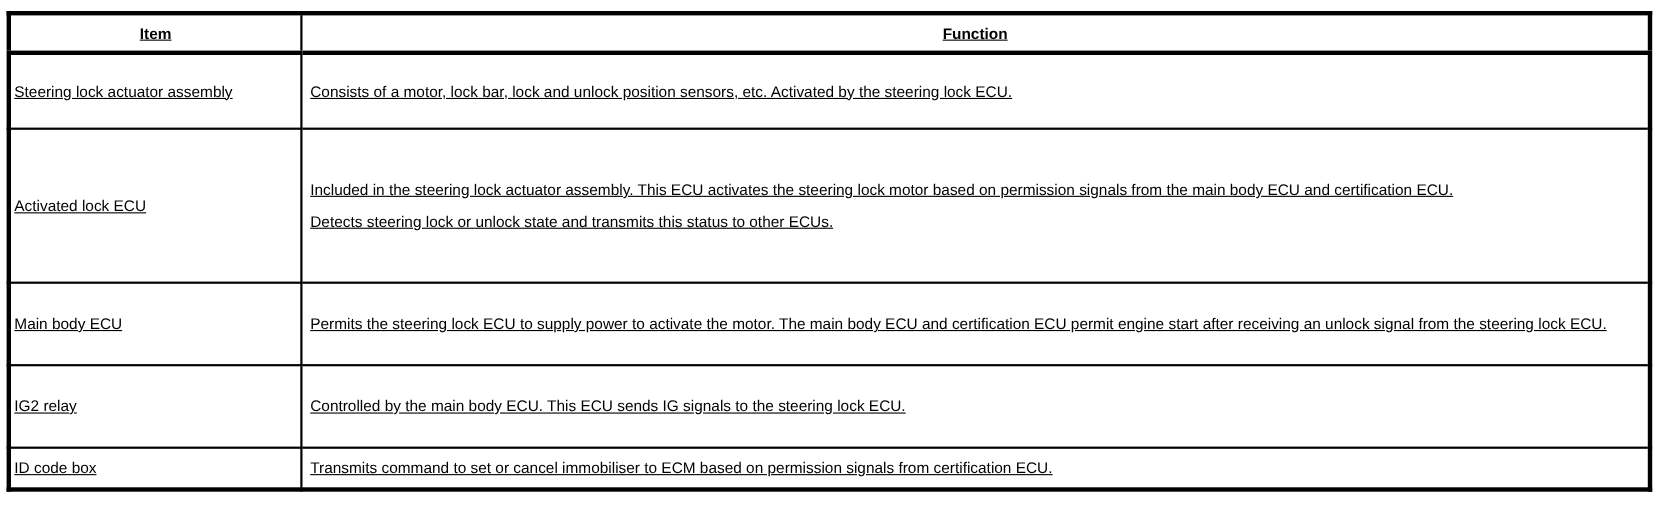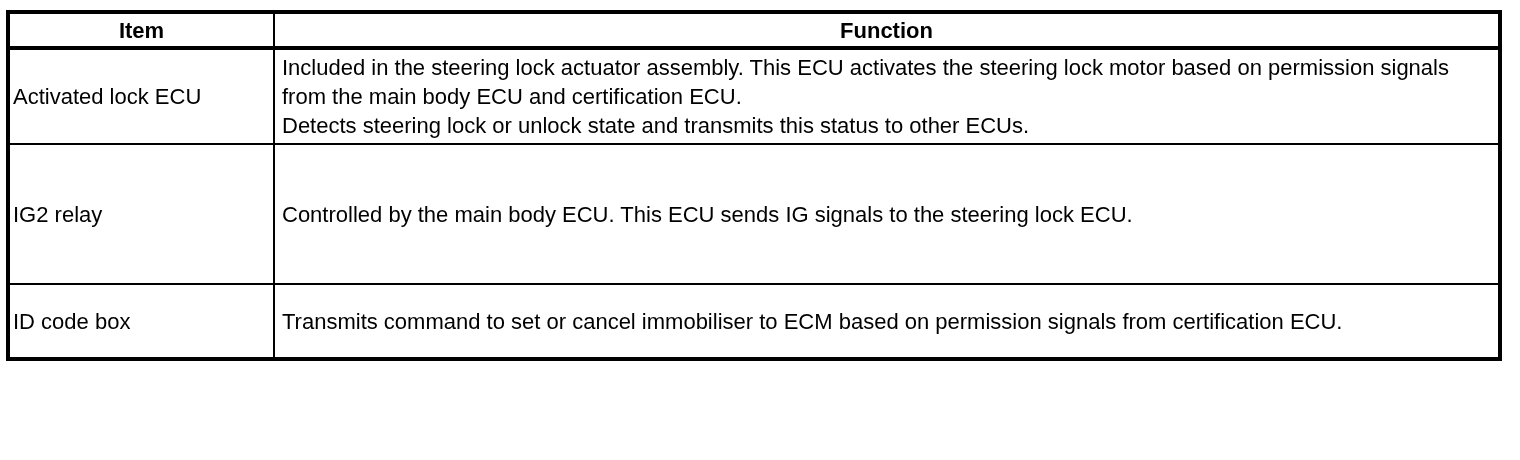--- a/index.html
+++ b/index.html
@@ -24,24 +24,25 @@
     width: 1496px;
     border-collapse: collapse;
     border: 4px solid #000000;
     table-layout: fixed;
   }
   table.spec-table col.col-item { width: 266px; }
   table.spec-table th,
   table.spec-table td {
     border: 2px solid #000000;
     box-sizing: border-box;
-    font-size: 22px;
+    font-size: 14px;
     line-height: 29px;
     vertical-align: middle;
     overflow: hidden;
+    text-decoration: underline;
   }
   table.spec-table thead th {
     border-bottom: 4px solid #000000;
     font-weight: bold;
     text-align: center;
     height: 36px;
     padding: 0 4px;
   }
   table.spec-table td.item-cell {
     padding: 3px 4px 3px 3px;
@@ -69,23 +70,31 @@
       <col class="col-func">
     </colgroup>
     <thead>
       <tr>
         <th>Item</th>
         <th>Function</th>
       </tr>
     </thead>
     <tbody>
       <tr>
+        <td class="item-cell">Steering lock actuator assembly</td>
+        <td class="func-cell">Consists of a motor, lock bar, lock and unlock position sensors, etc. Activated by the steering lock ECU.</td>
+      </tr>
+      <tr>
         <td class="item-cell">Activated lock ECU</td>
         <td class="func-cell">Included in the steering lock actuator assembly. This ECU activates the steering lock motor based on permission signals from the main body ECU and certification ECU.
 Detects steering lock or unlock state and transmits this status to other ECUs.</td>
+      </tr>
+      <tr>
+        <td class="item-cell">Main body ECU</td>
+        <td class="func-cell">Permits the steering lock ECU to supply power to activate the motor. The main body ECU and certification ECU permit engine start after receiving an unlock signal from the steering lock ECU.</td>
       </tr>
       <tr>
         <td class="item-cell">IG2 relay</td>
         <td class="func-cell">Controlled by the main body ECU. This ECU sends IG signals to the steering lock ECU.</td>
       </tr>
       <tr>
         <td class="item-cell">ID code box</td>
         <td class="func-cell">Transmits command to set or cancel immobiliser to ECM based on permission signals from certification ECU.</td>
       </tr>
     </tbody>

